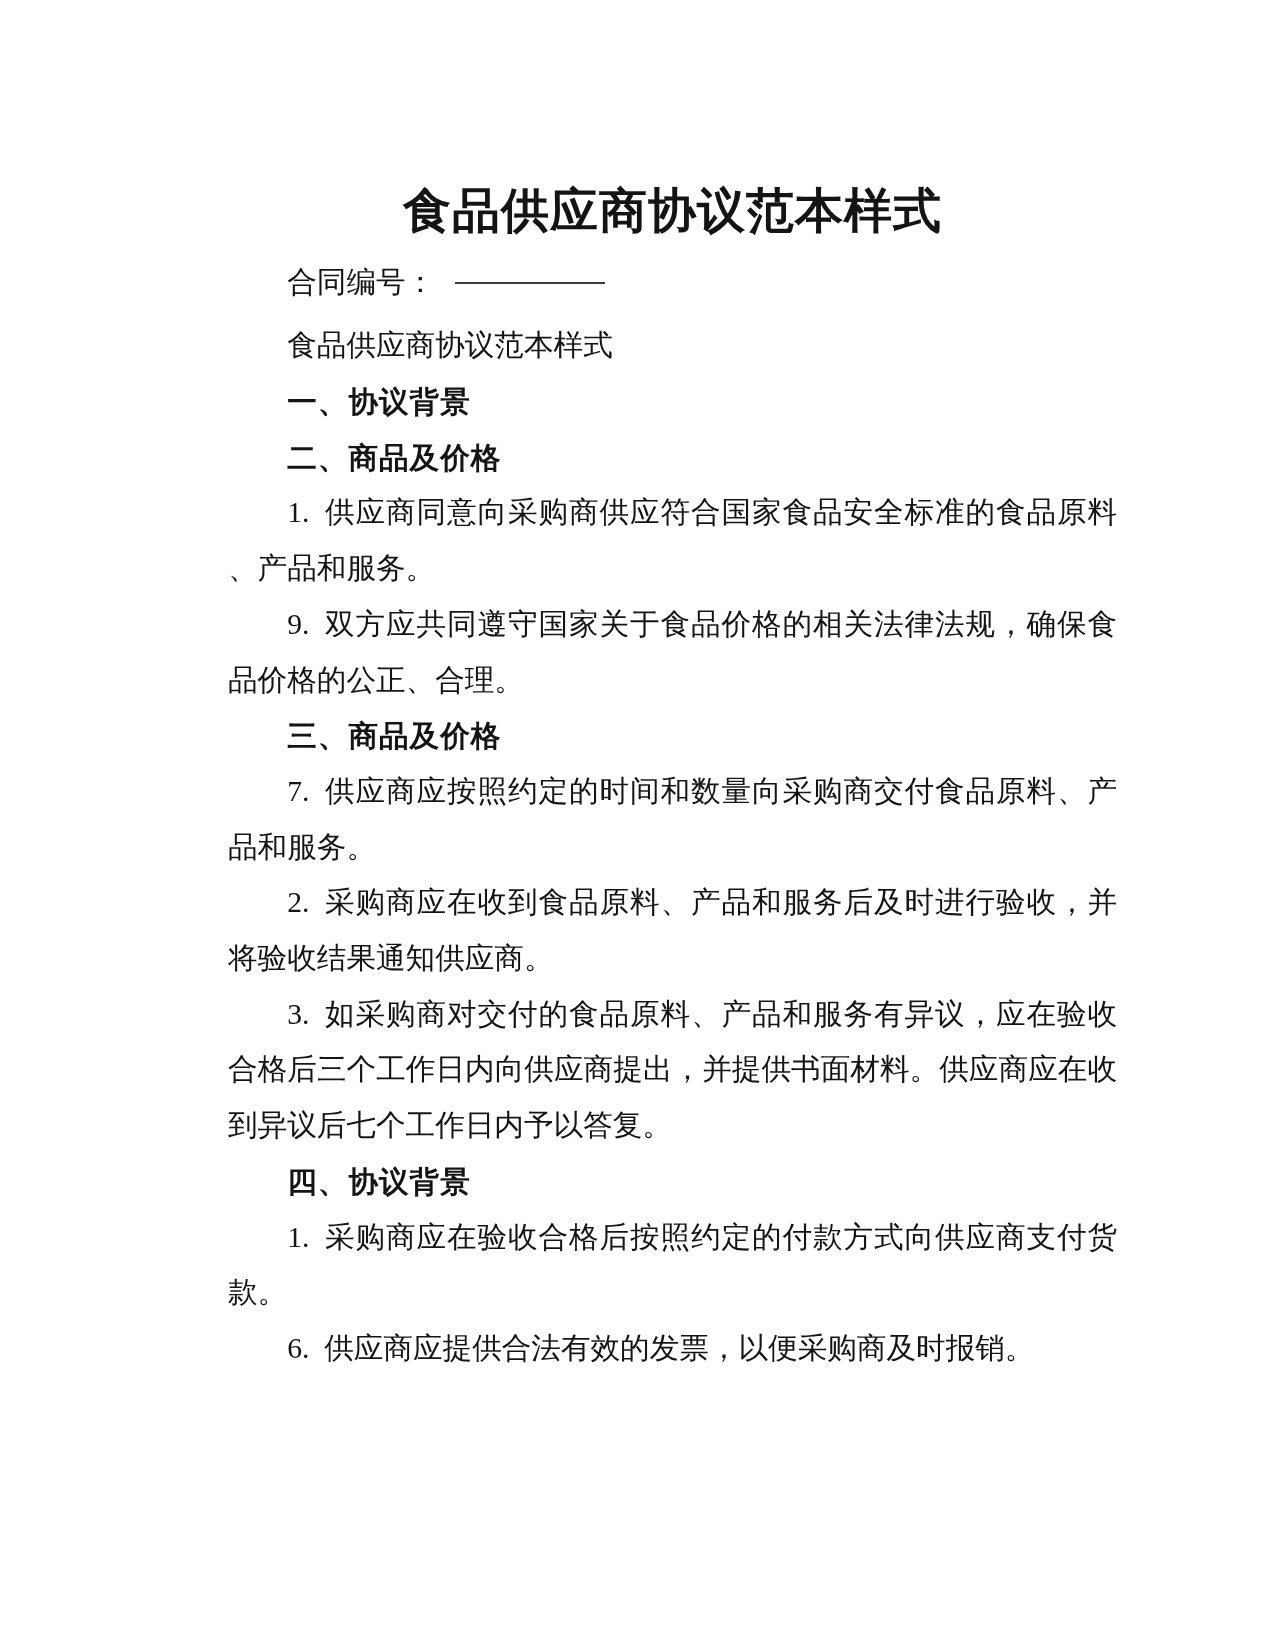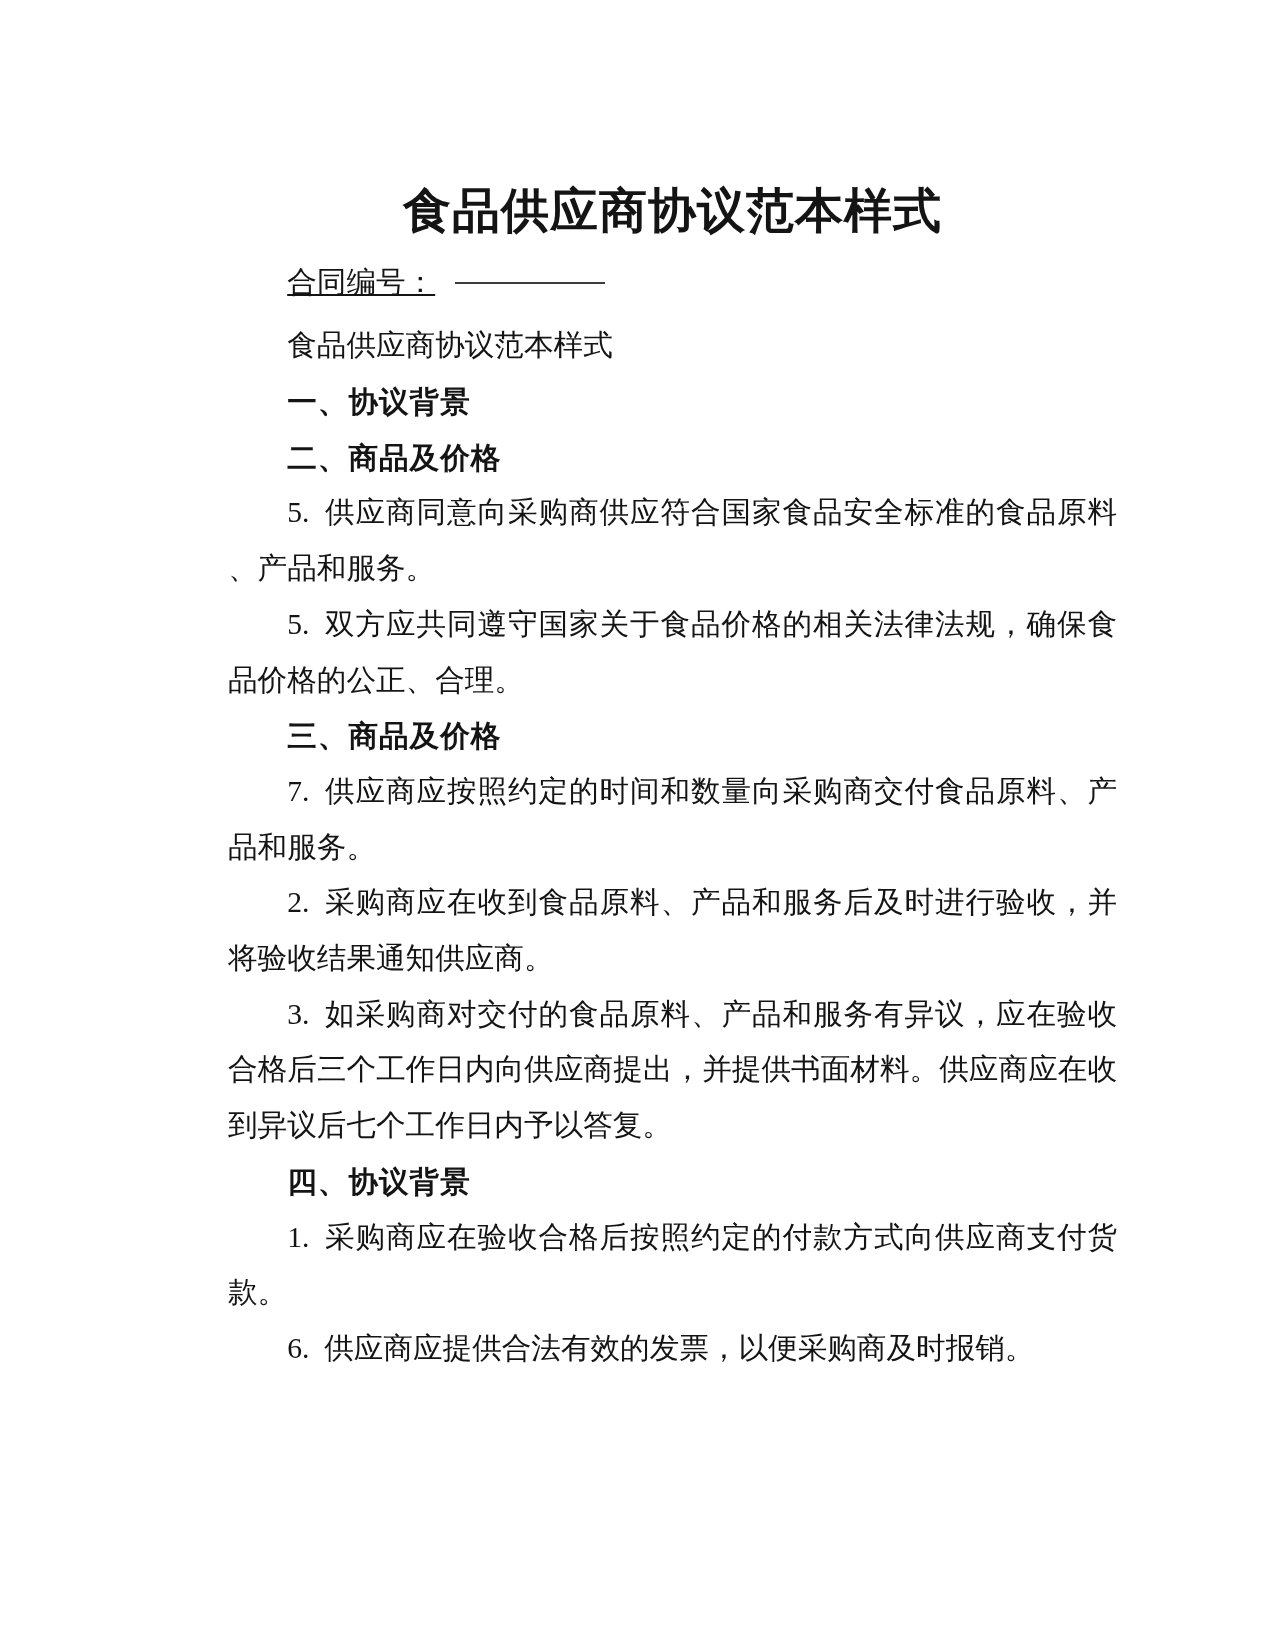--- a/index.html
+++ b/index.html
@@ -39,21 +39,21 @@
     text-align: justify;
     text-indent: 2em;
     word-break: break-all;
     line-break: anywhere;
   }
   .doc-body p.heading {
     font-family: Liberation Sans, sans-serif;
     font-weight: bold;
     letter-spacing: 1px;
   }
-  .contract-line { white-space: nowrap; text-decoration: underline; }
+  .contract-line { white-space: nowrap; }
   .blank-underline {
     display: inline-block;
     width: 150px;
     height: 1em;
     border-bottom: 2px solid #3c3c3c;
     vertical-align: baseline;
     margin-left: 12px;
   }
 </style>
 </head>
@@ -61,22 +61,22 @@
 
 <div class="page">
   <h1 class="doc-title">食品供应商协议范本样式</h1>
 
   <div class="doc-body">
     <p class="contract-line"><span>合同编号：</span><span class="blank-underline"></span></p>
     <div>
         <p class="body">食品供应商协议范本样式</p>
         <p class="heading">一、协议背景</p>
         <p class="heading">二、商品及价格</p>
-        <p class="body">5. 供应商同意向采购商供应符合国家食品安全标准的食品原料、产品和服务。</p>
-        <p class="body">5. 双方应共同遵守国家关于食品价格的相关法律法规，确保食品价格的公正、合理。</p>
+        <p class="body">1. 供应商同意向采购商供应符合国家食品安全标准的食品原料、产品和服务。</p>
+        <p class="body">9. 双方应共同遵守国家关于食品价格的相关法律法规，确保食品价格的公正、合理。</p>
         <p class="heading">三、商品及价格</p>
         <p class="body">7. 供应商应按照约定的时间和数量向采购商交付食品原料、产品和服务。</p>
         <p class="body">2. 采购商应在收到食品原料、产品和服务后及时进行验收，并将验收结果通知供应商。</p>
         <p class="body">3. 如采购商对交付的食品原料、产品和服务有异议，应在验收合格后三个工作日内向供应商提出，并提供书面材料。供应商应在收到异议后七个工作日内予以答复。</p>
         <p class="heading">四、协议背景</p>
         <p class="body">1. 采购商应在验收合格后按照约定的付款方式向供应商支付货款。</p>
         <p class="body">6. 供应商应提供合法有效的发票，以便采购商及时报销。</p>
       </div>
   </div>
 </div>

